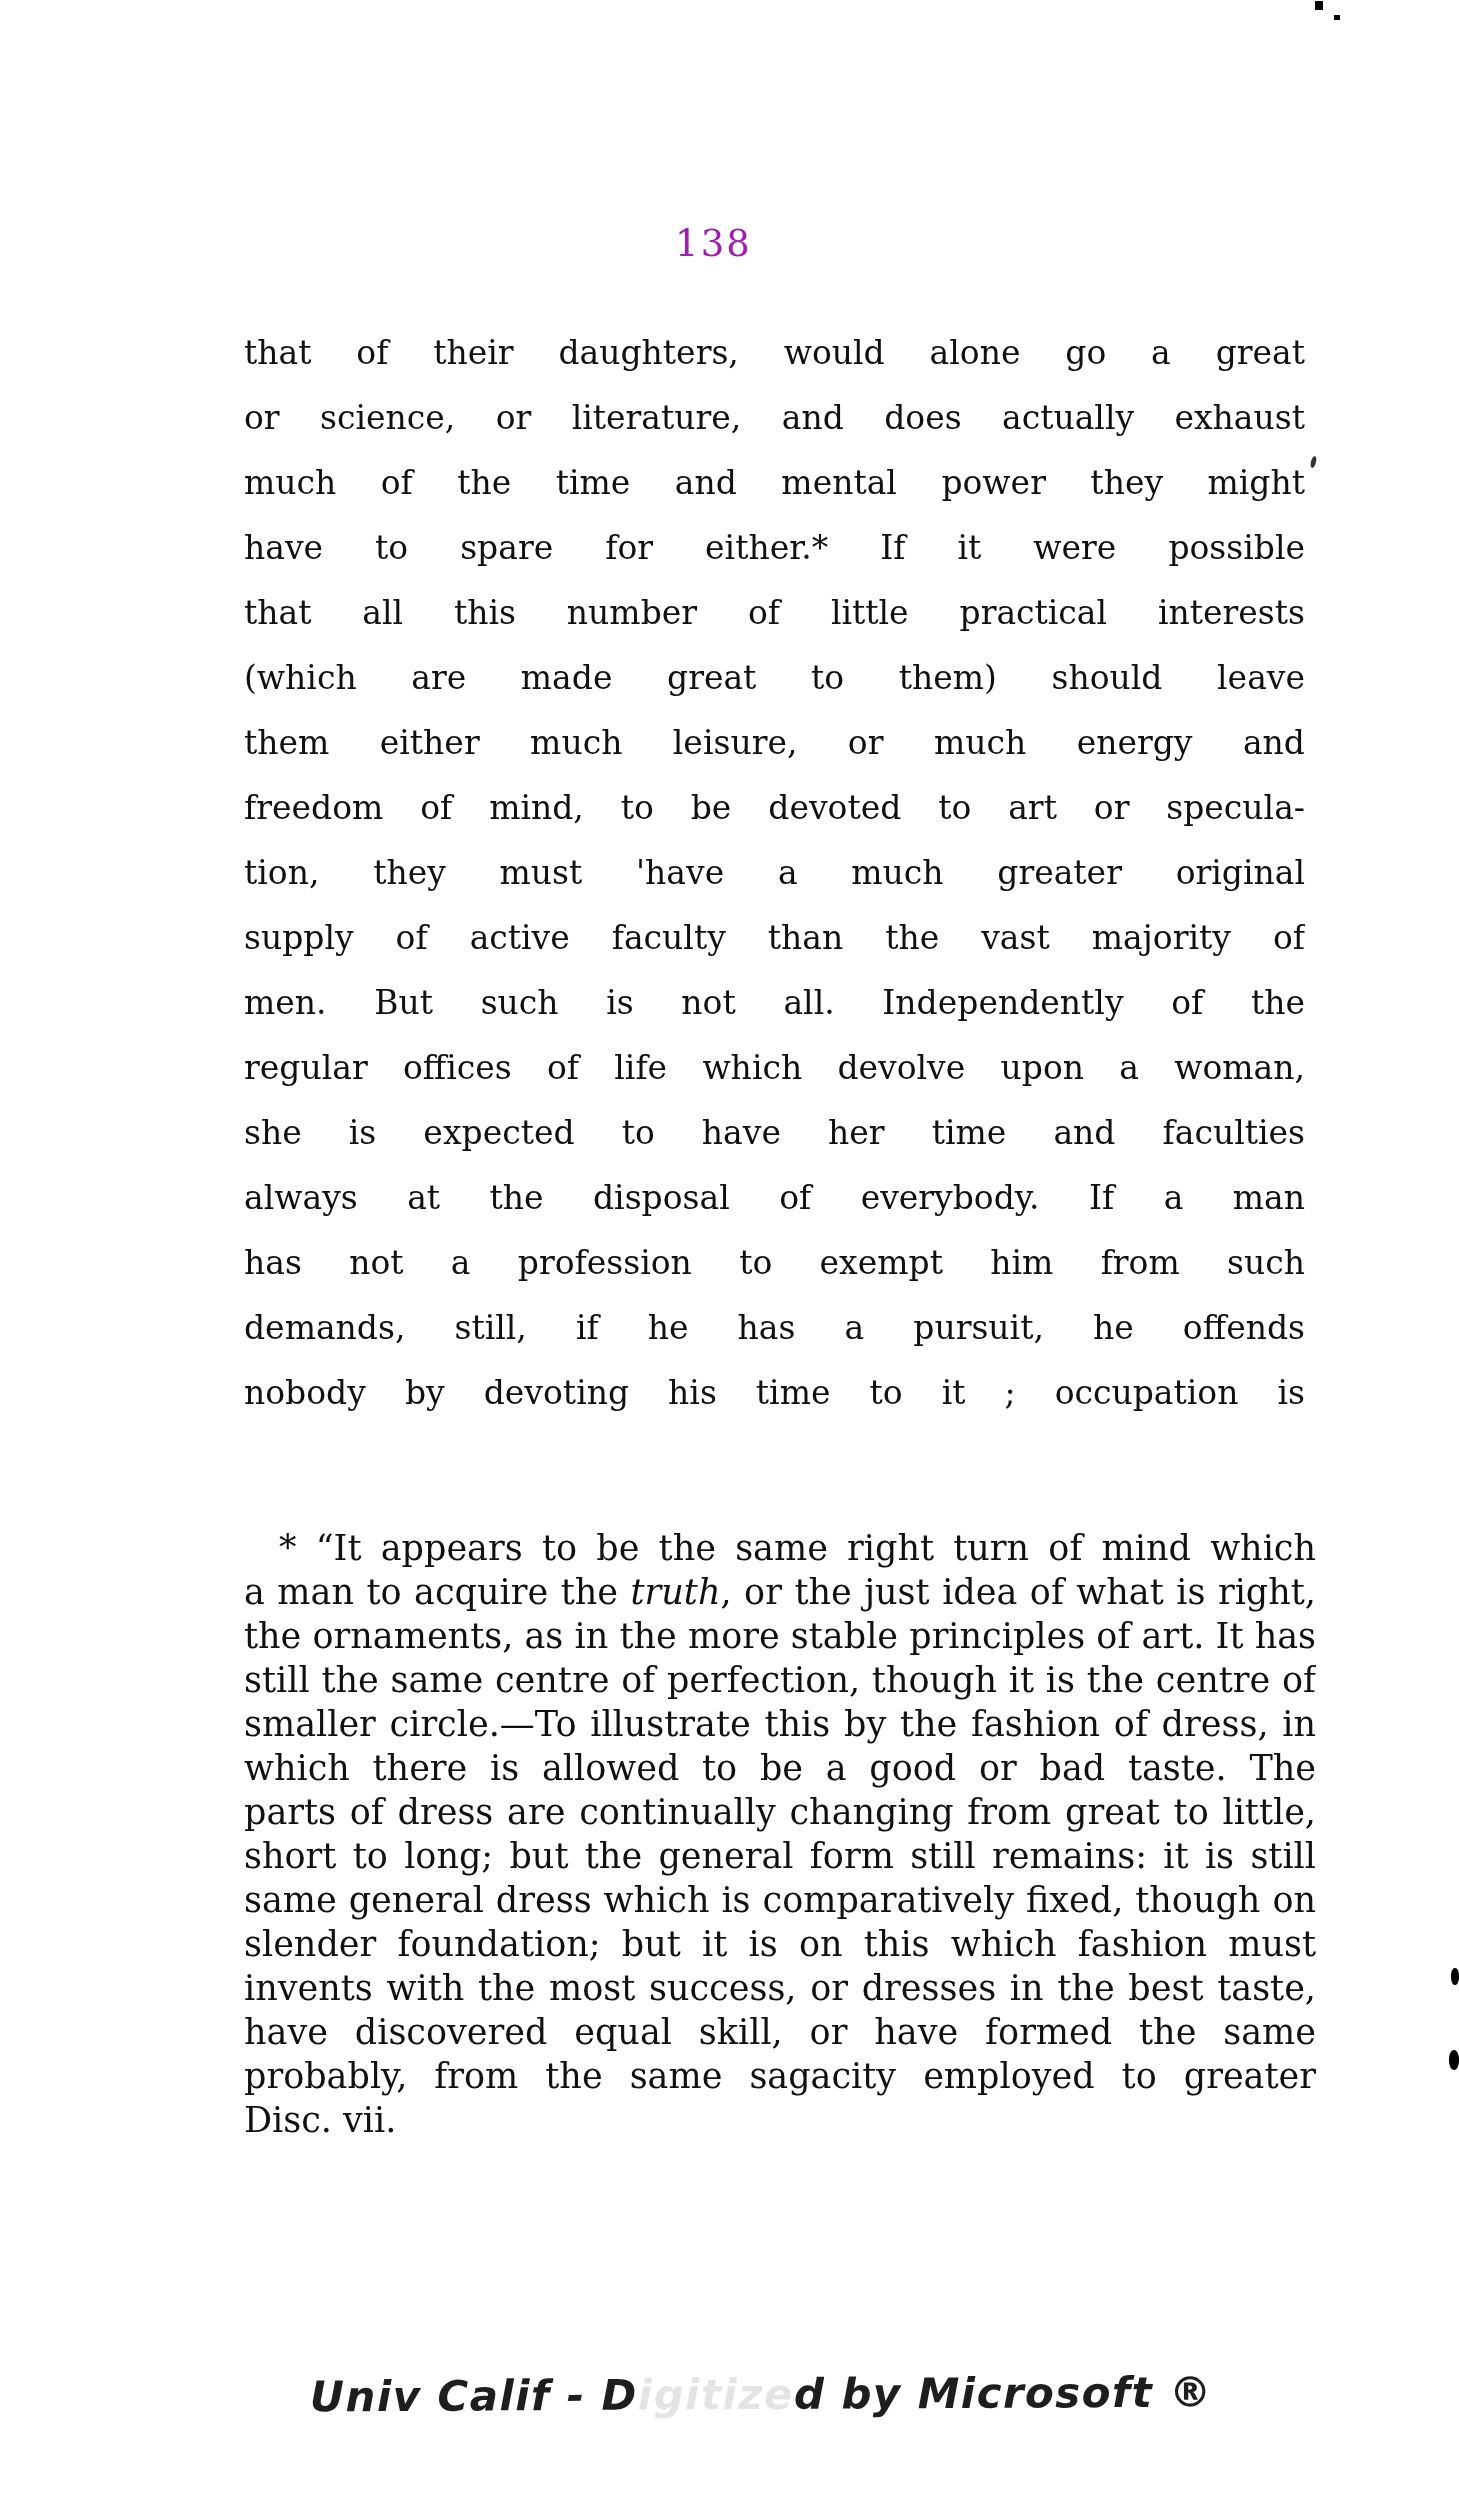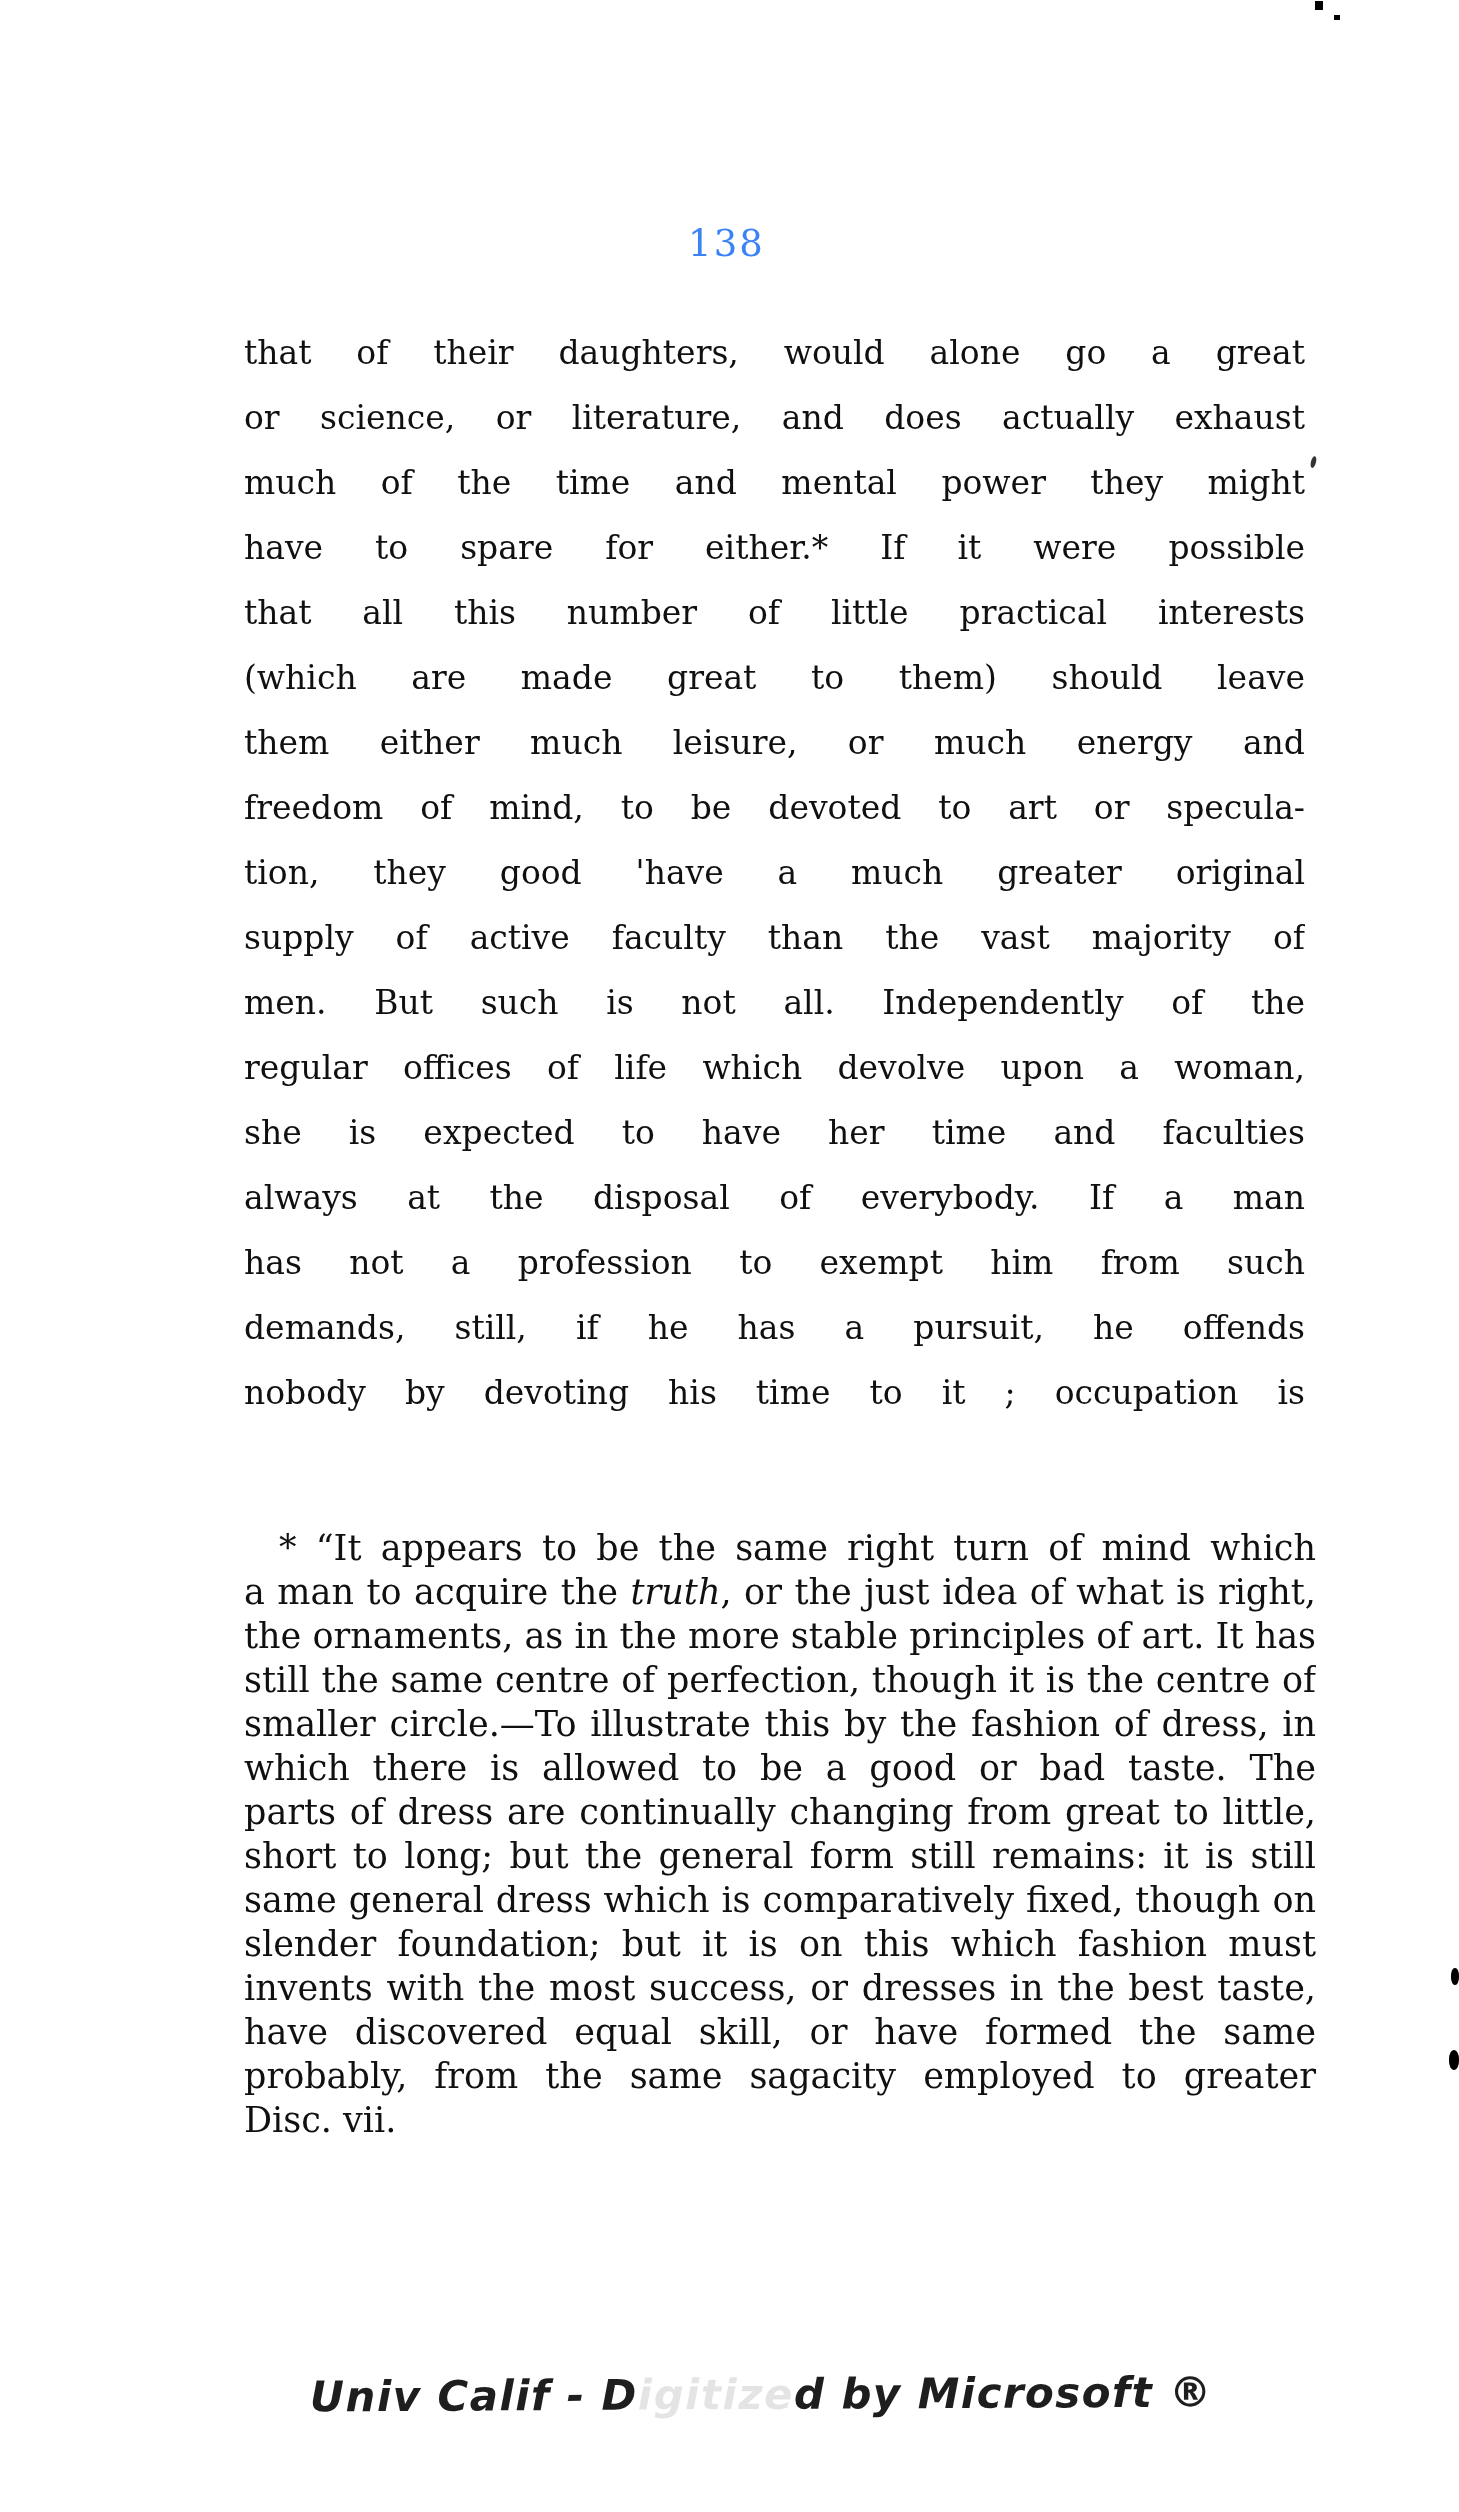--- a/index.html
+++ b/index.html
@@ -7,24 +7,24 @@
     position:relative;
     width:1459px; height:2512px;
     background:#ffffff;
     color:#111111;
     font-family:"DejaVu Serif", serif;
     overflow:hidden;
   }
   .pageno {
     position:absolute;
     left:675px; top:222px; width:90px;
-    text-align:right;
+    text-align:left;
     font-size:37px;
     letter-spacing:2.1px;
-    color:#3b82f6;
+    color:#a21caf;
   }
   .body-text {
     position:absolute;
     left:244px; top:320px; width:1061px;
     font-size:33px;
     line-height:65px;
     color:#101010;
   }
   .bline {
     text-align:justify;
@@ -81,21 +81,21 @@
 
   <div class="body-text">
       <div class="bline">that of their daughters, would alone go a great</div>
       <div class="bline">or science, or literature, and does actually exhaust</div>
       <div class="bline">much of the time and mental power they might</div>
       <div class="bline">have to spare for either.* If it were possible</div>
       <div class="bline">that all this number of little practical interests</div>
       <div class="bline">(which are made great to them) should leave</div>
       <div class="bline">them either much leisure, or much energy and</div>
       <div class="bline">freedom of mind, to be devoted to art or specula-</div>
-      <div class="bline">tion, they good 'have a much greater original</div>
+      <div class="bline">tion, they must 'have a much greater original</div>
       <div class="bline">supply of active faculty than the vast majority of</div>
       <div class="bline">men. But such is not all. Independently of the</div>
       <div class="bline">regular offices of life which devolve upon a woman,</div>
       <div class="bline">she is expected to have her time and faculties</div>
       <div class="bline">always at the disposal of everybody. If a man</div>
       <div class="bline">has not a profession to exempt him from such</div>
       <div class="bline">demands, still, if he has a pursuit, he offends</div>
       <div class="bline">nobody by devoting his time to it ; occupation is</div>
     </div>
 

